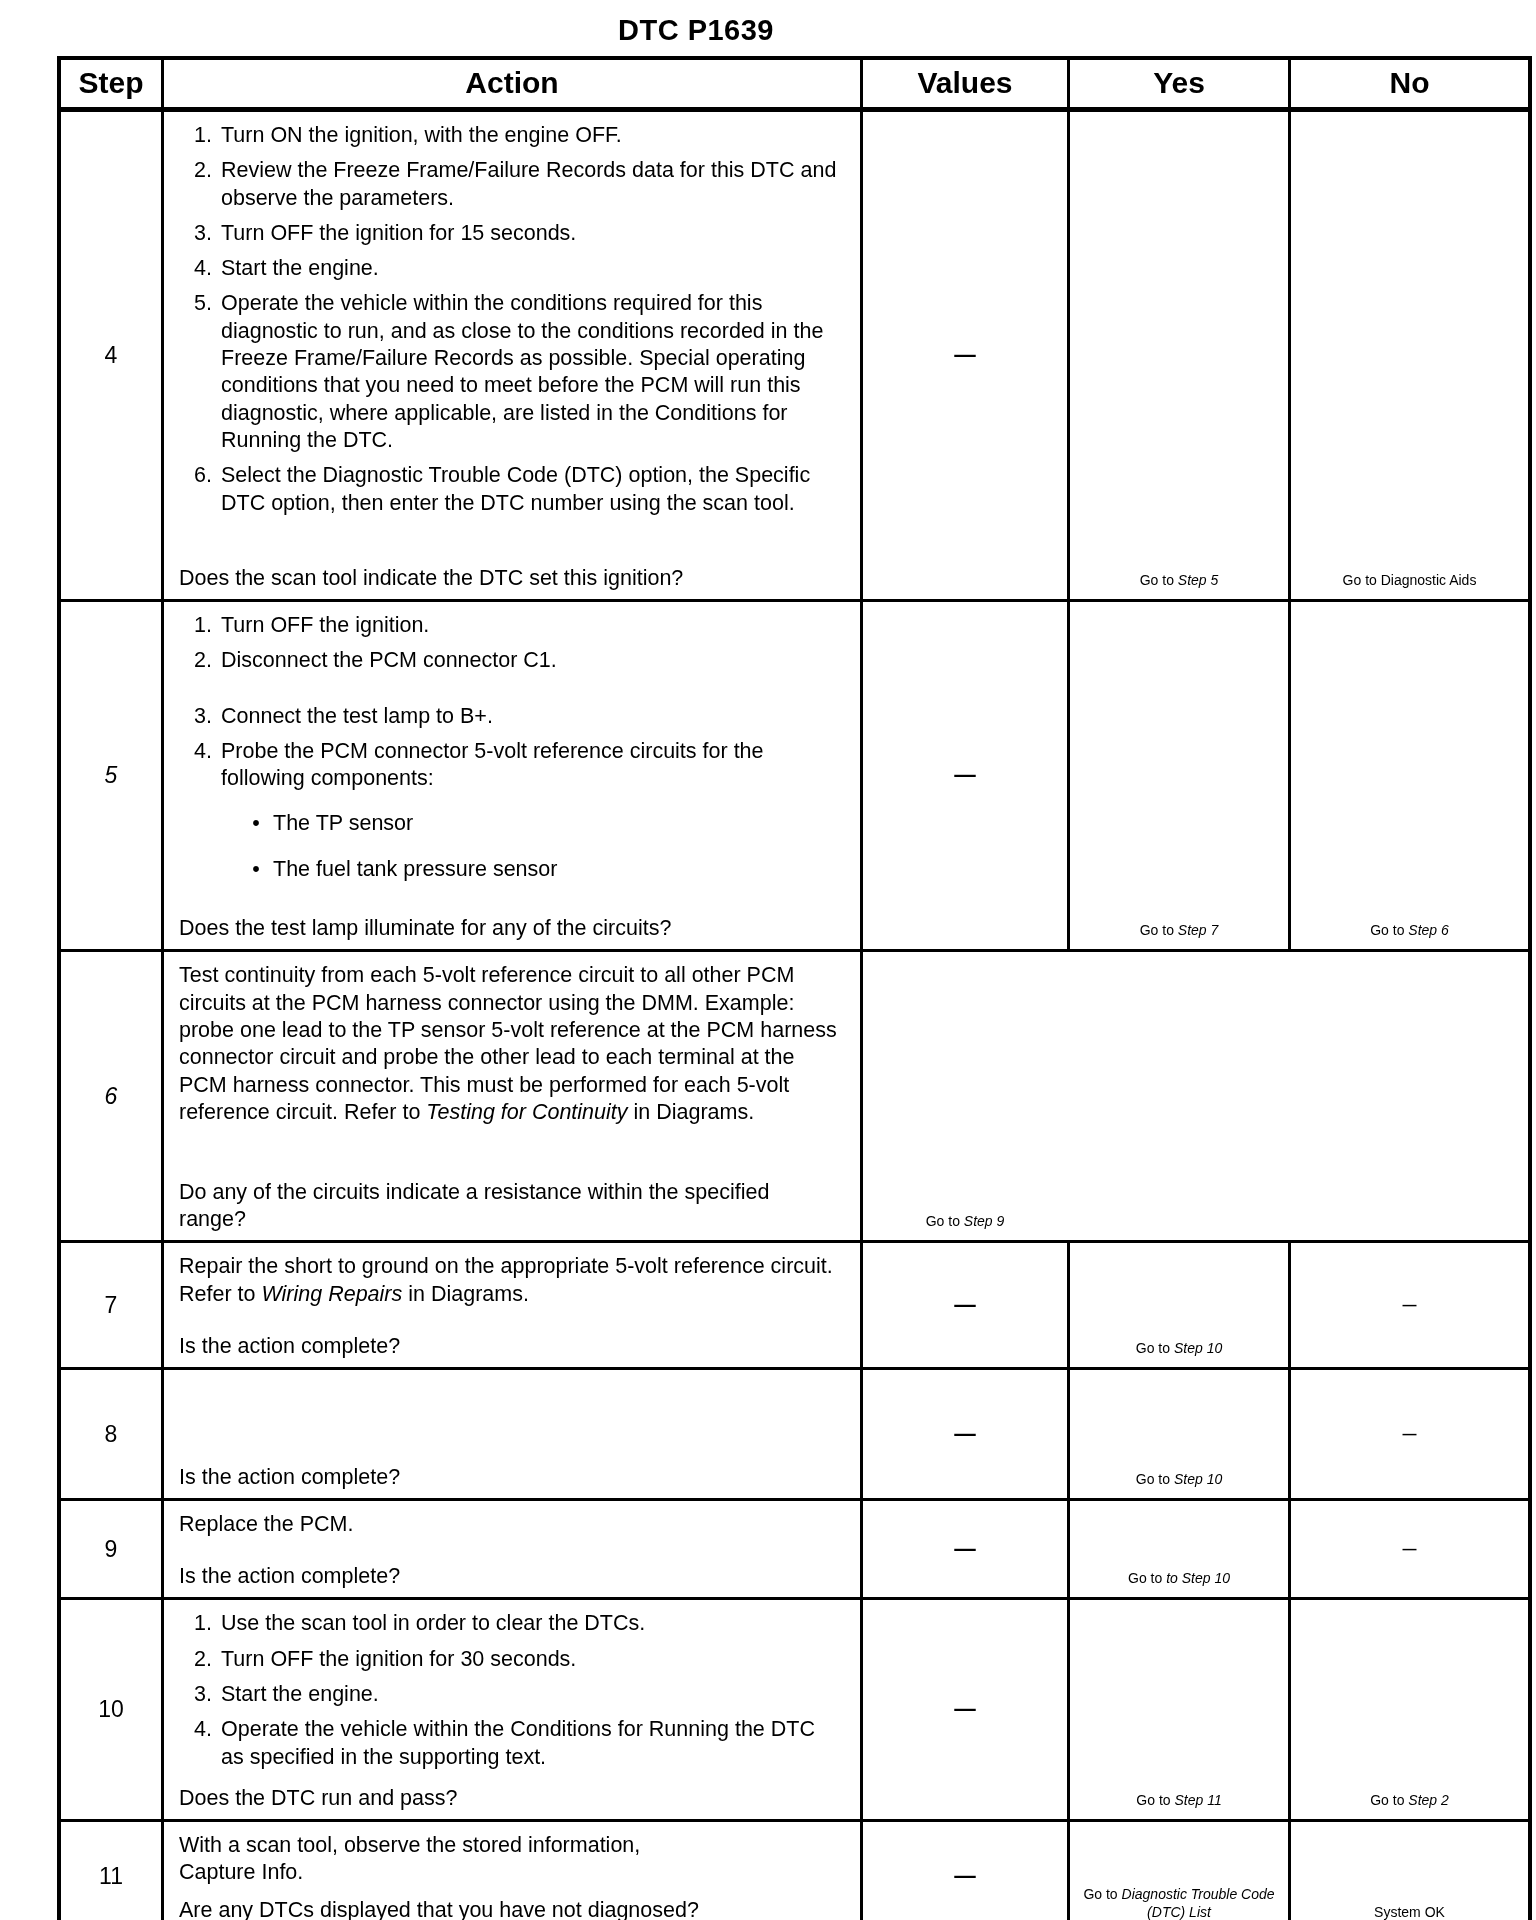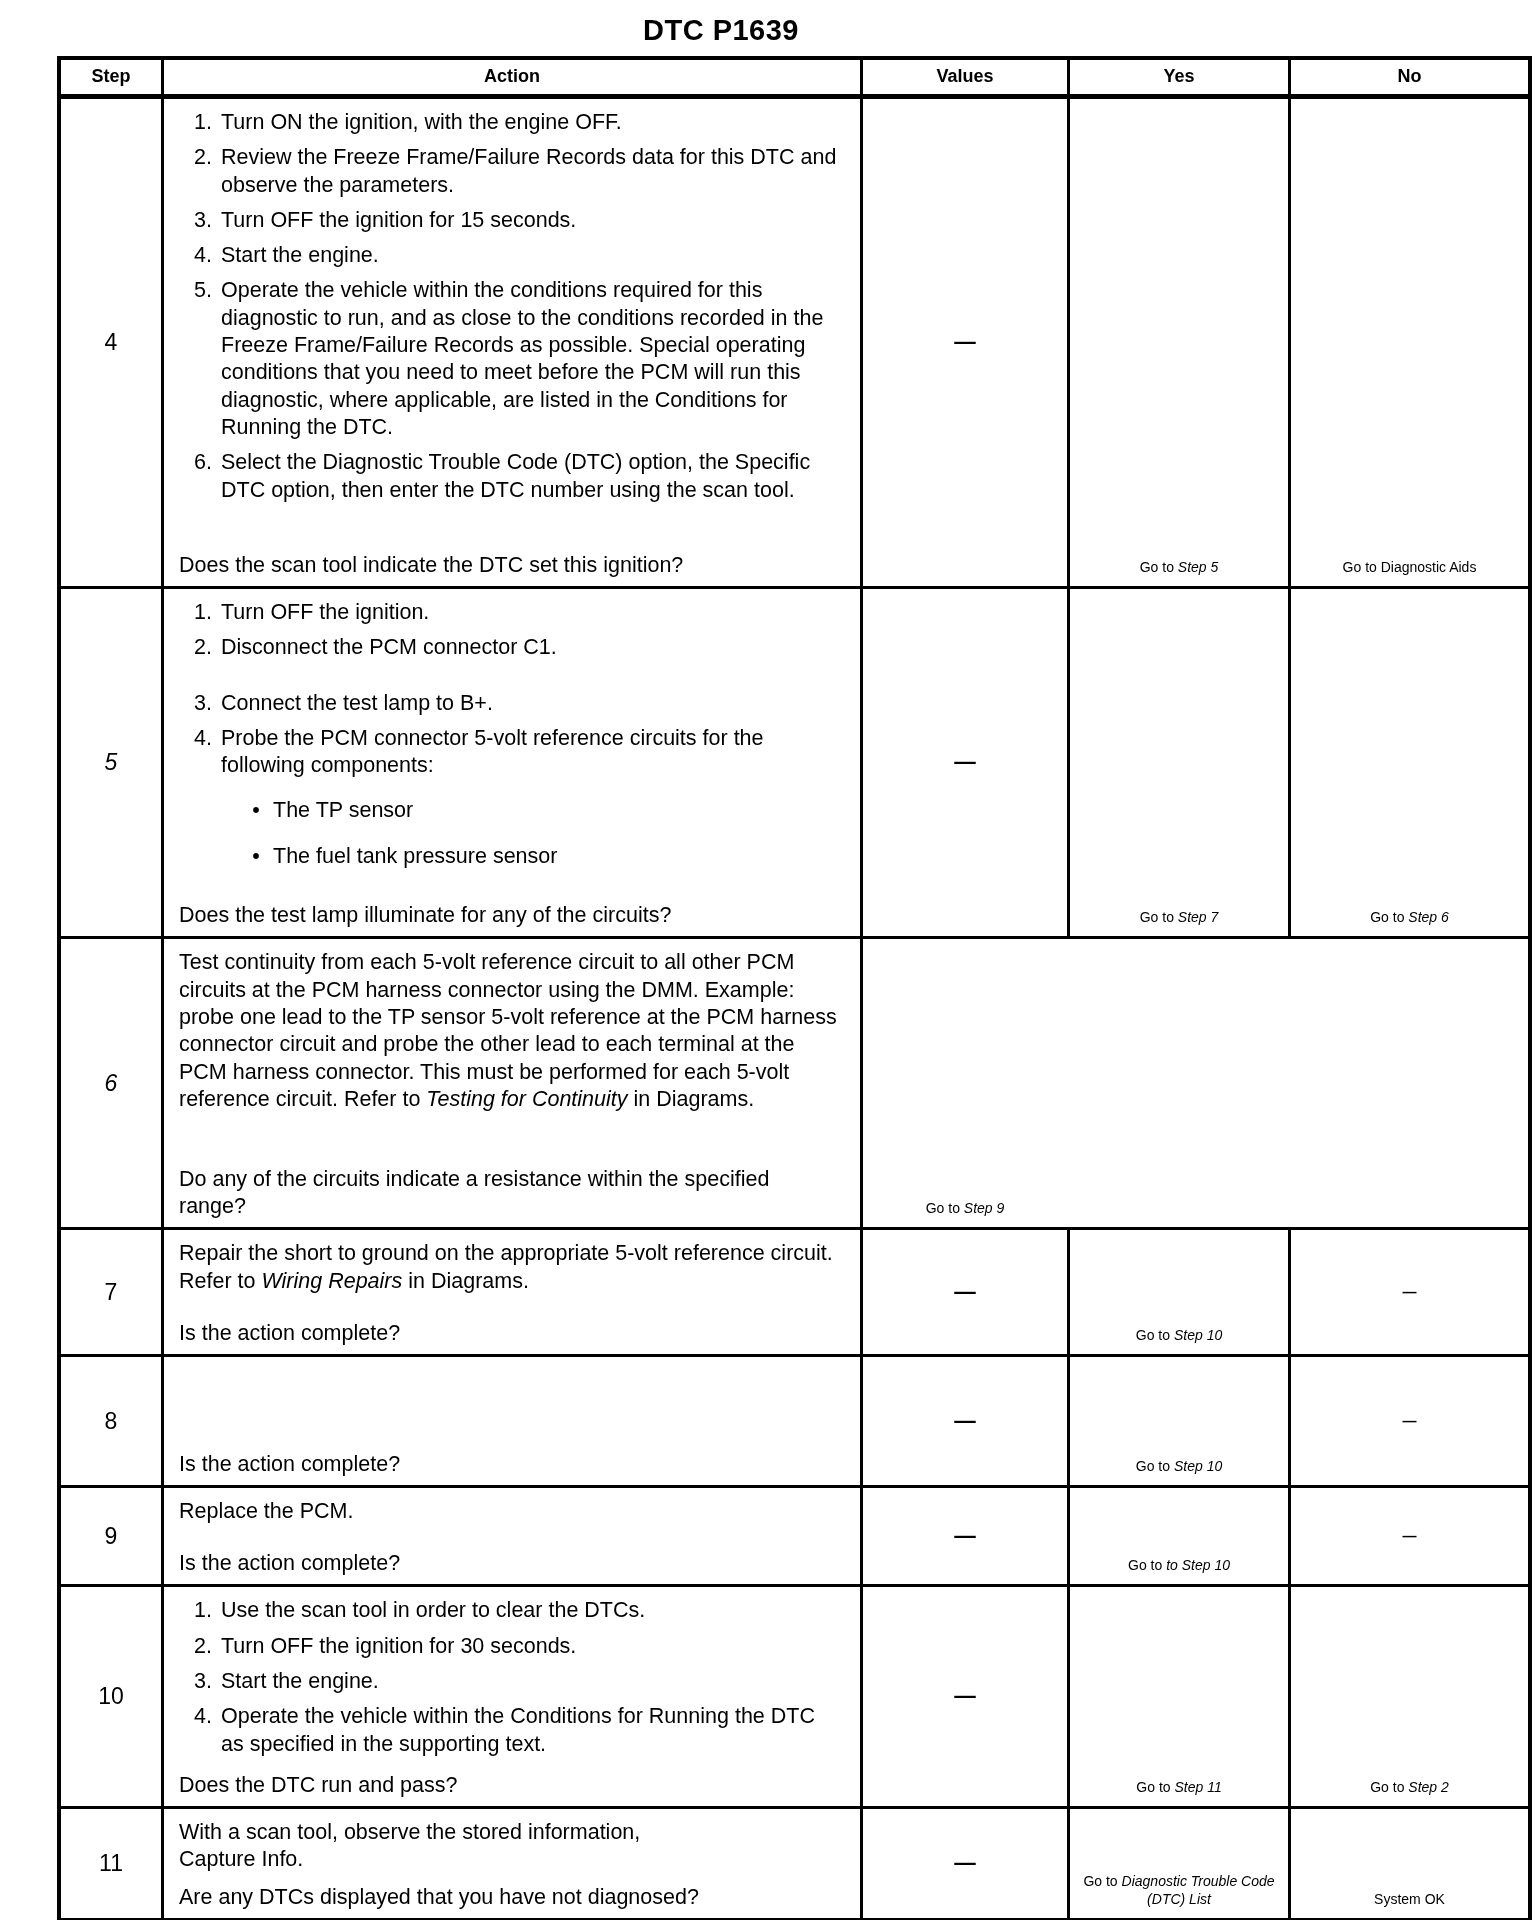--- a/index.html
+++ b/index.html
@@ -7,21 +7,21 @@
     padding: 0;
     background: #ffffff;
     width: 1536px;
     height: 1920px;
     overflow: hidden;
     font-family: "Liberation Sans", sans-serif;
     color: #000;
     -webkit-font-smoothing: antialiased;
   }
   .page { position: relative; width: 1536px; height: 1920px; }
-  .title-wrap { position: absolute; top: 14px; left: 16px; width: 1390px; text-align: center; padding-left: 10px; }
+  .title-wrap { position: absolute; top: 14px; left: 1px; width: 1390px; text-align: center; }
   .doc-title { font-size: 29px; font-weight: bold; letter-spacing: 0.5px; }
 
   .dtc-table {
     position: absolute;
     left: 57px;
     top: 56px;
     width: 1475px;
     border: 4px solid #000;
     box-sizing: border-box;
     background: #fff;
@@ -35,21 +35,21 @@
   .header-row { border-bottom: 2px solid #000; }
   .cell {
     border-left: 3px solid #000000;
     box-sizing: border-box;
     overflow: hidden;
   }
   .cell:first-child { border-left: none; }
 
   .header-cell {
     font-weight: bold;
-    font-size: 18px;
+    font-size: 30px;
     text-align: center;
     padding: 6px 2px 7px 2px;
     display: flex; align-items: center; justify-content: center;
   }
 
   .step-cell {
     display: flex; align-items: center; justify-content: center;
     font-size: 23px;
   }
   .action-cell {

